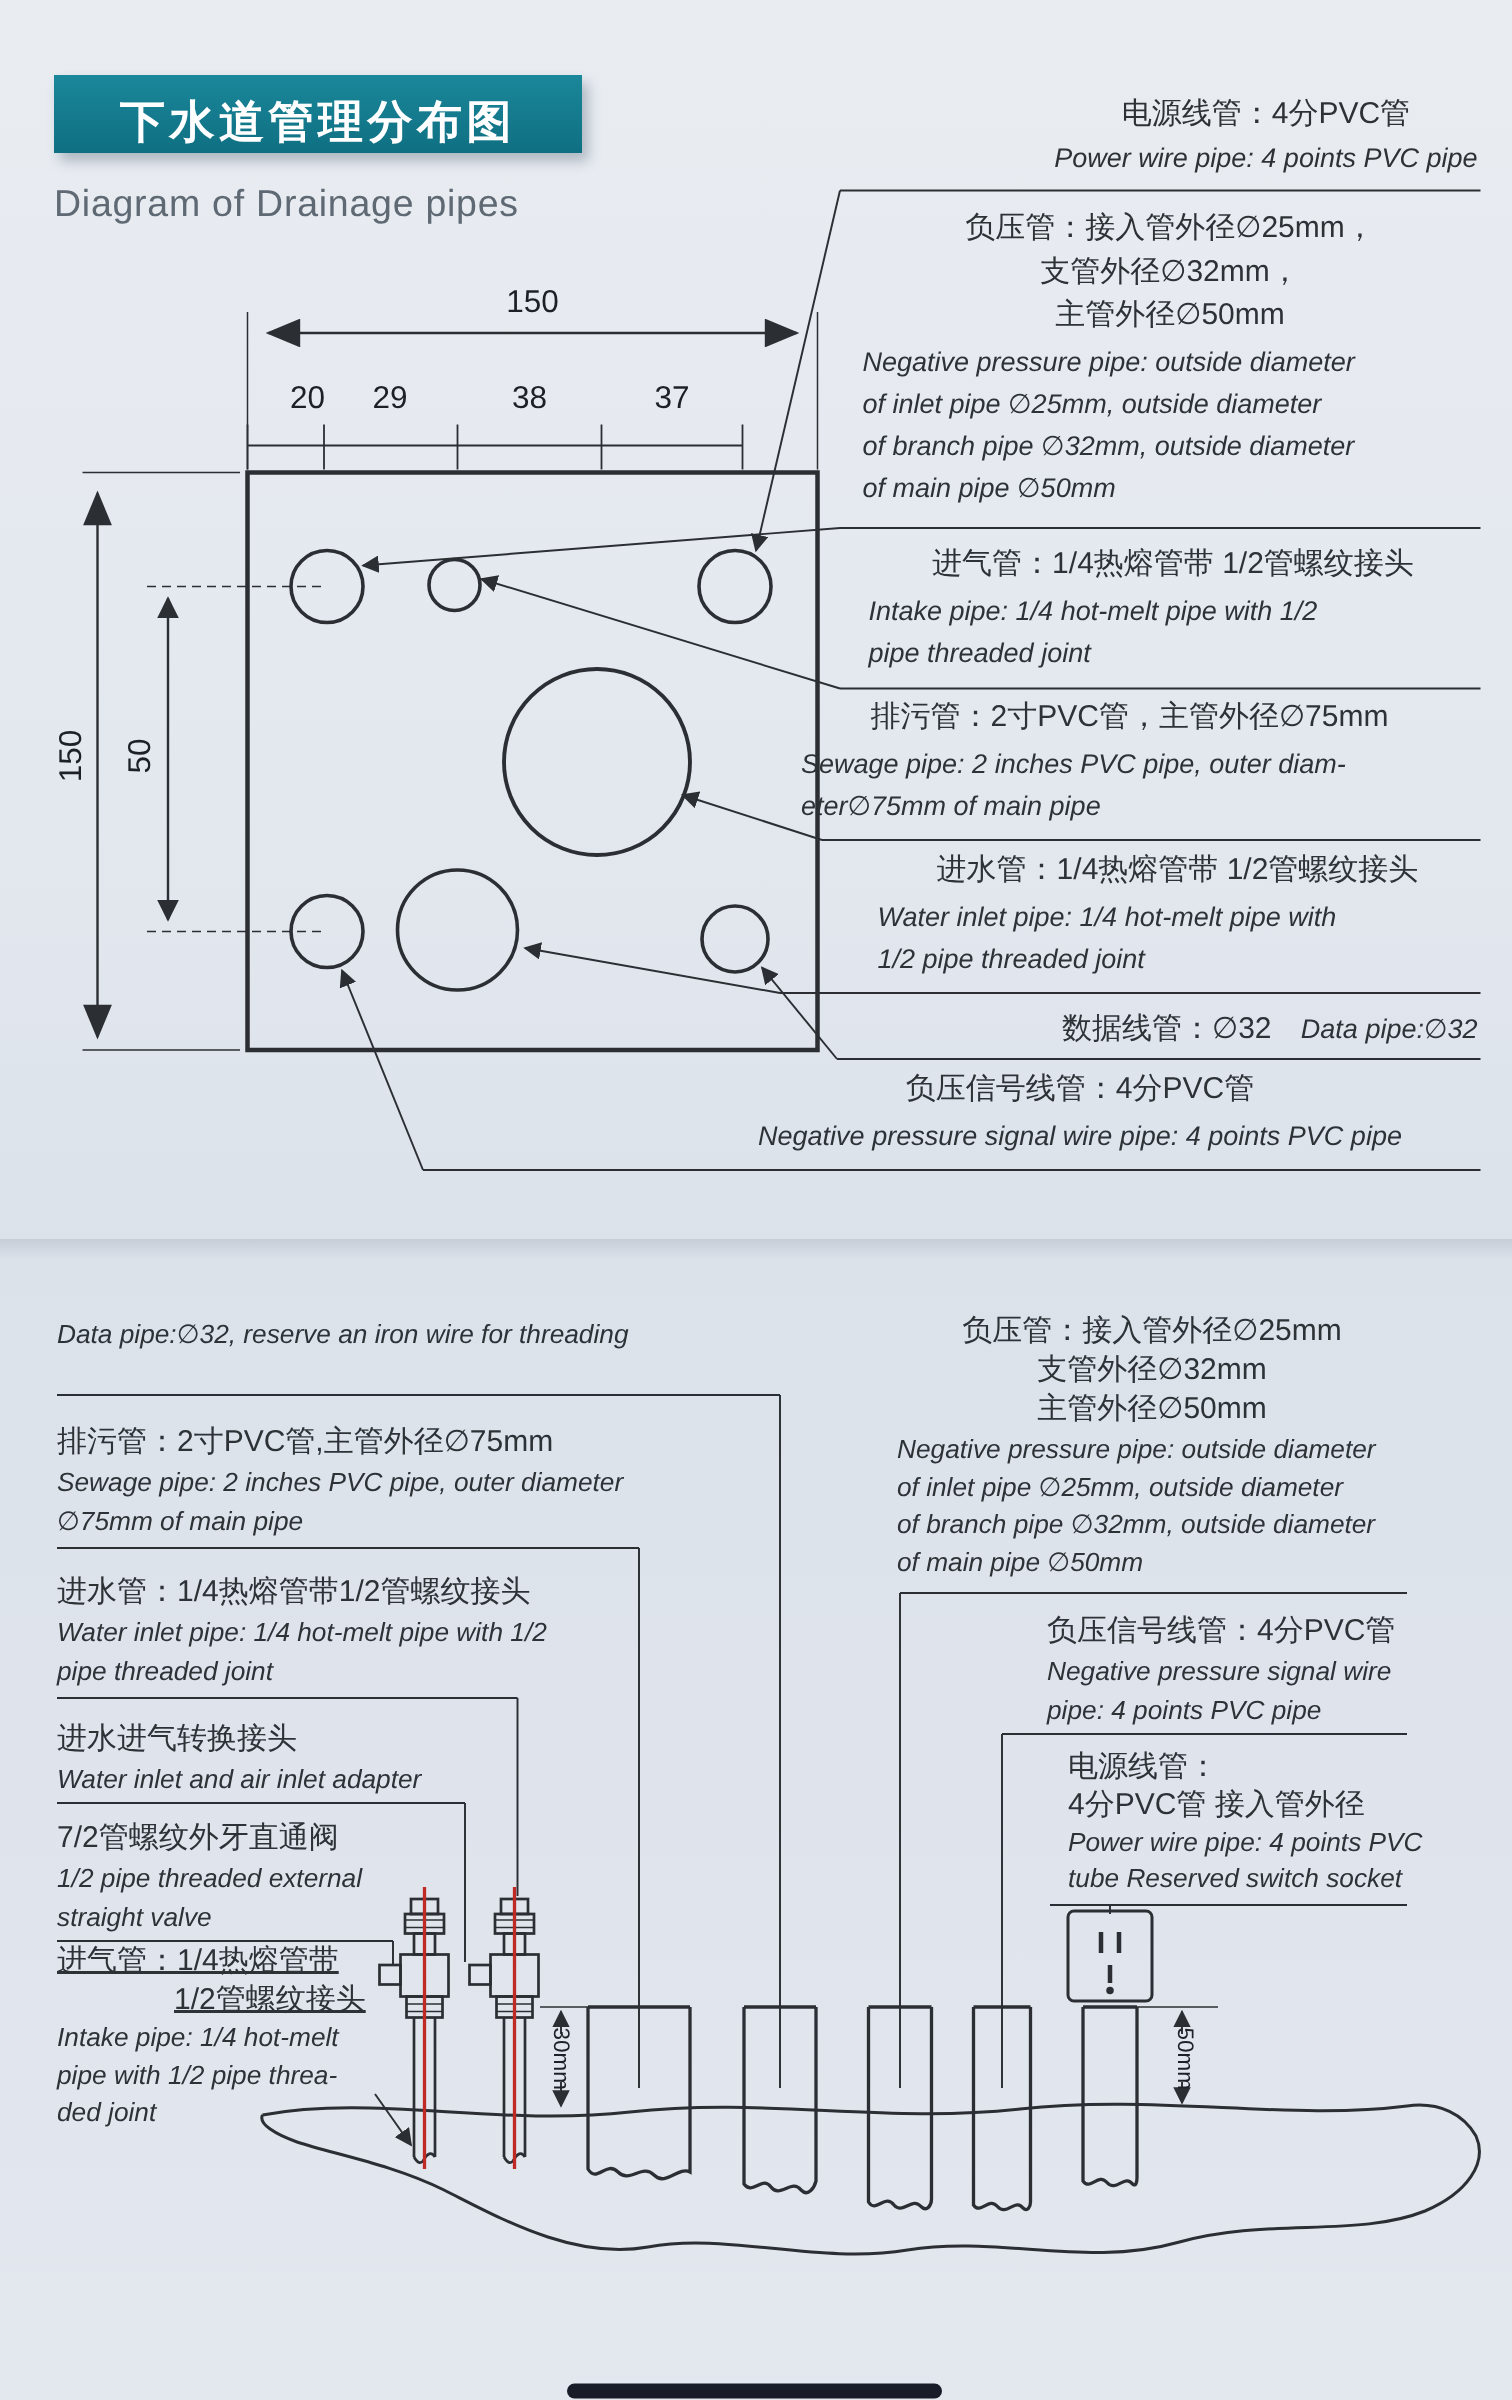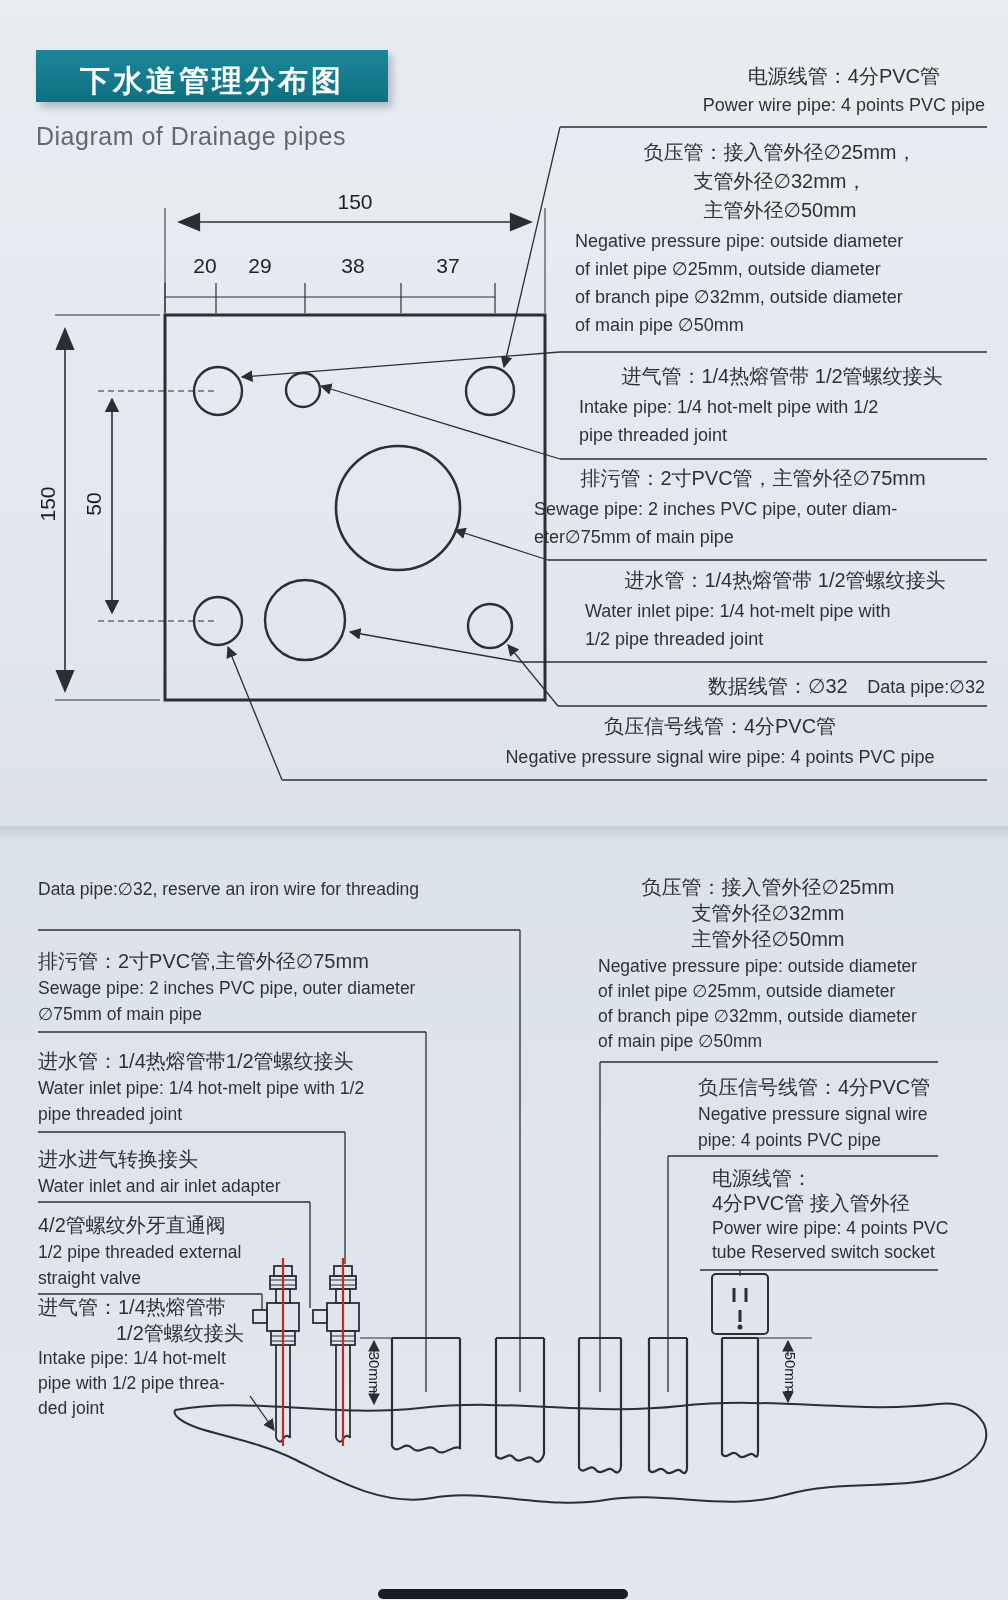--- a/index.html
+++ b/index.html
@@ -14,30 +14,30 @@
     position:absolute; left:36px; top:50px; width:352px; height:52px;
     background:linear-gradient(180deg,#1b879a,#0f6f82);
     box-shadow:4px 5px 8px rgba(40,60,80,.3);
     display:flex; align-items:flex-end; justify-content:center;
     color:#ffffff; font-size:30px; font-weight:bold; letter-spacing:3px;
   }
   .subtitle { position:absolute; left:36px; top:122px; font-size:25px; color:#5e6974; letter-spacing:.5px; }
   .blk { position:absolute; }
   .blk div { white-space:nowrap; }
   .zh { font-size:20px; line-height:29px; }
-  .en { font-size:18px; line-height:28px; }
+  .en { font-size:18px; line-height:28px;font-style:italic; }
   .tr { text-align:center; }
   .gap { margin-top:2px; }
   .b .zh { line-height:27px; }
   .b .en { font-size:17.5px; line-height:26px; }
   #b-neg .zh { line-height:26px; }
   #b-neg .en { line-height:25px; }
   #b-power .zh { line-height:25px; }
   #b-power .en { line-height:24px; }
-  #b-intake .zh { line-height:26px; }
+  #b-intake .zh { line-height:26px;text-decoration:underline; }
   #b-intake .en { line-height:25px; }
   .indent { padding-left:78px; }
   .dim { position:absolute; font-size:21px; color:#1d2127; text-align:center; }
   .dim.sm { font-size:15px; }
   .rot-ccw { transform:rotate(-90deg); }
   .rot-cw { transform:rotate(90deg); }
   .divider { position:absolute; left:0; top:826px; width:1008px; height:14px;
     background:linear-gradient(180deg, rgba(140,152,170,.28), rgba(140,152,170,0)); }
   .footer-bar { position:absolute; left:378px; top:1589px; width:250px; height:10px;
     background:#171c28; border-radius:5px; }
@@ -268,21 +268,21 @@
     <div class="en">Water inlet pipe: 1/4 hot-melt pipe with 1/2</div>
     <div class="en">pipe threaded joint</div>
   </div>
 
   <div class="blk b" id="b-adapter" style="left:38px;top:1146px;">
     <div class="zh">进水进气转换接头</div>
     <div class="en">Water inlet and air inlet adapter</div>
   </div>
 
   <div class="blk b" id="b-valve" style="left:38px;top:1212px;">
-    <div class="zh">4/2管螺纹外牙直通阀</div>
+    <div class="zh">7/2管螺纹外牙直通阀</div>
     <div class="en">1/2 pipe threaded external</div>
     <div class="en">straight valve</div>
   </div>
 
   <div class="blk b" id="b-intake" style="left:38px;top:1294px;">
     <div class="zh">进气管：1/4热熔管带</div>
     <div class="zh indent">1/2管螺纹接头</div>
     <div class="en">Intake pipe: 1/4 hot-melt</div>
     <div class="en">pipe with 1/2 pipe threa-</div>
     <div class="en">ded joint</div>

